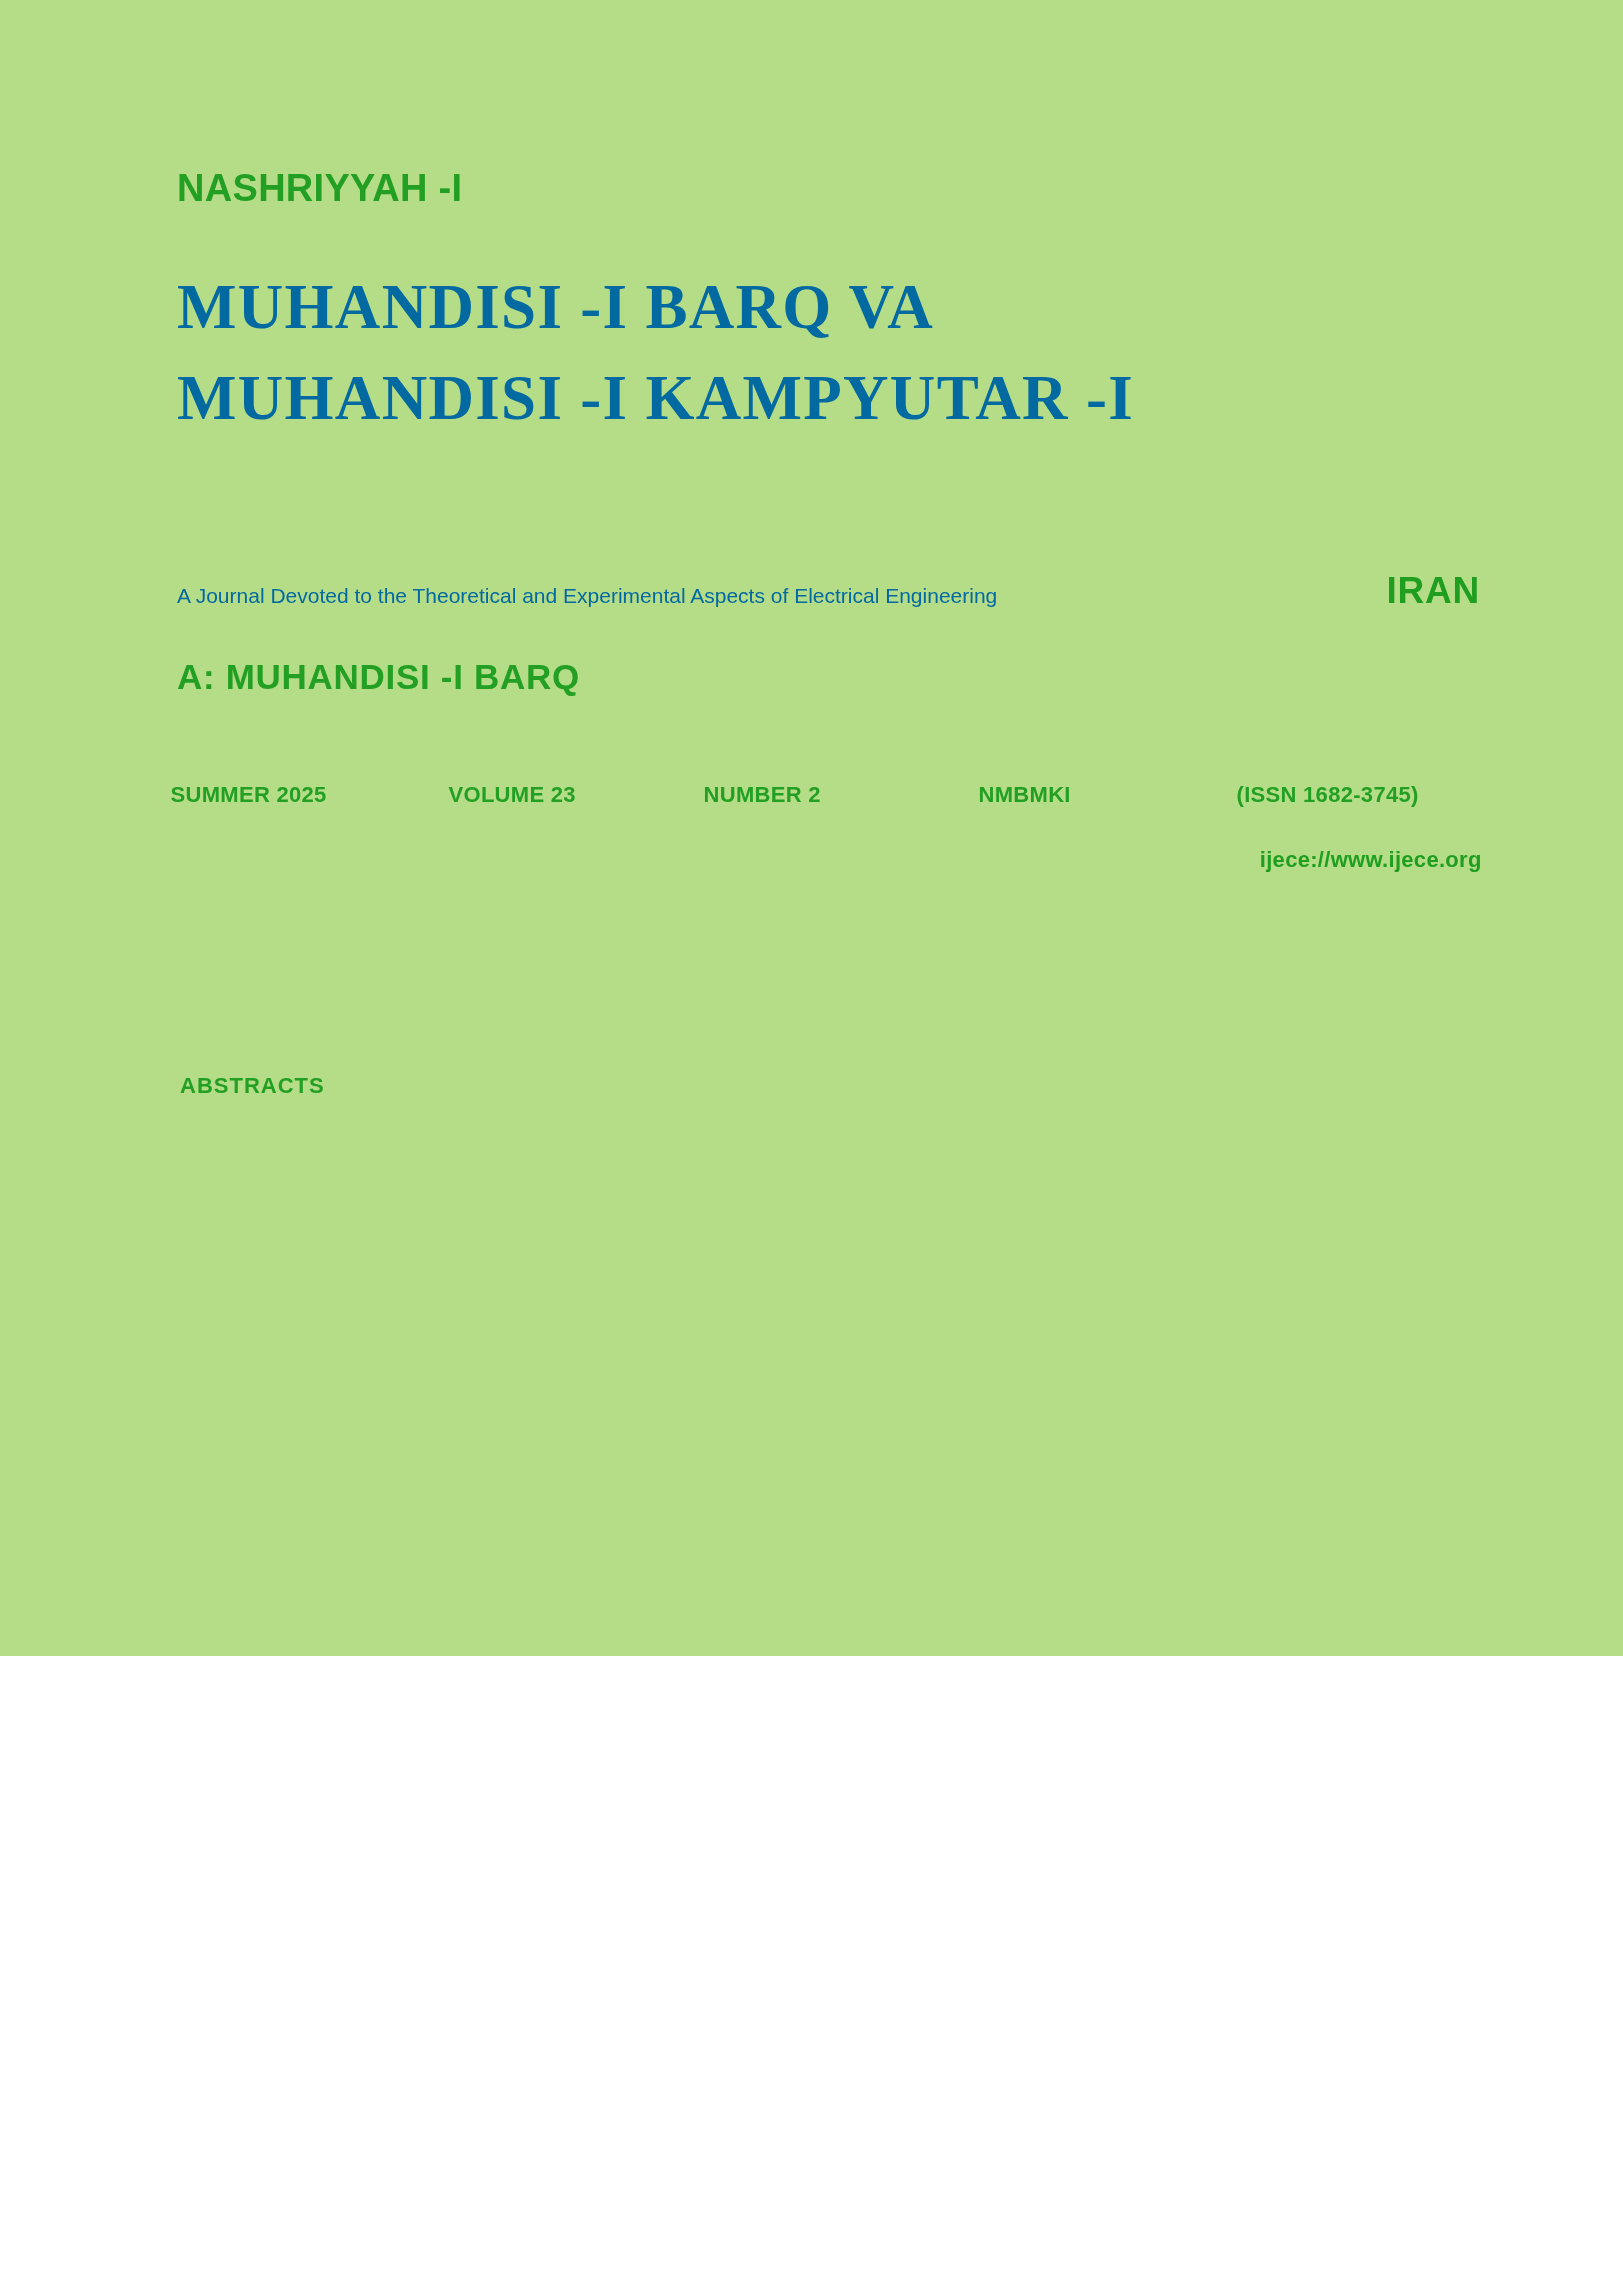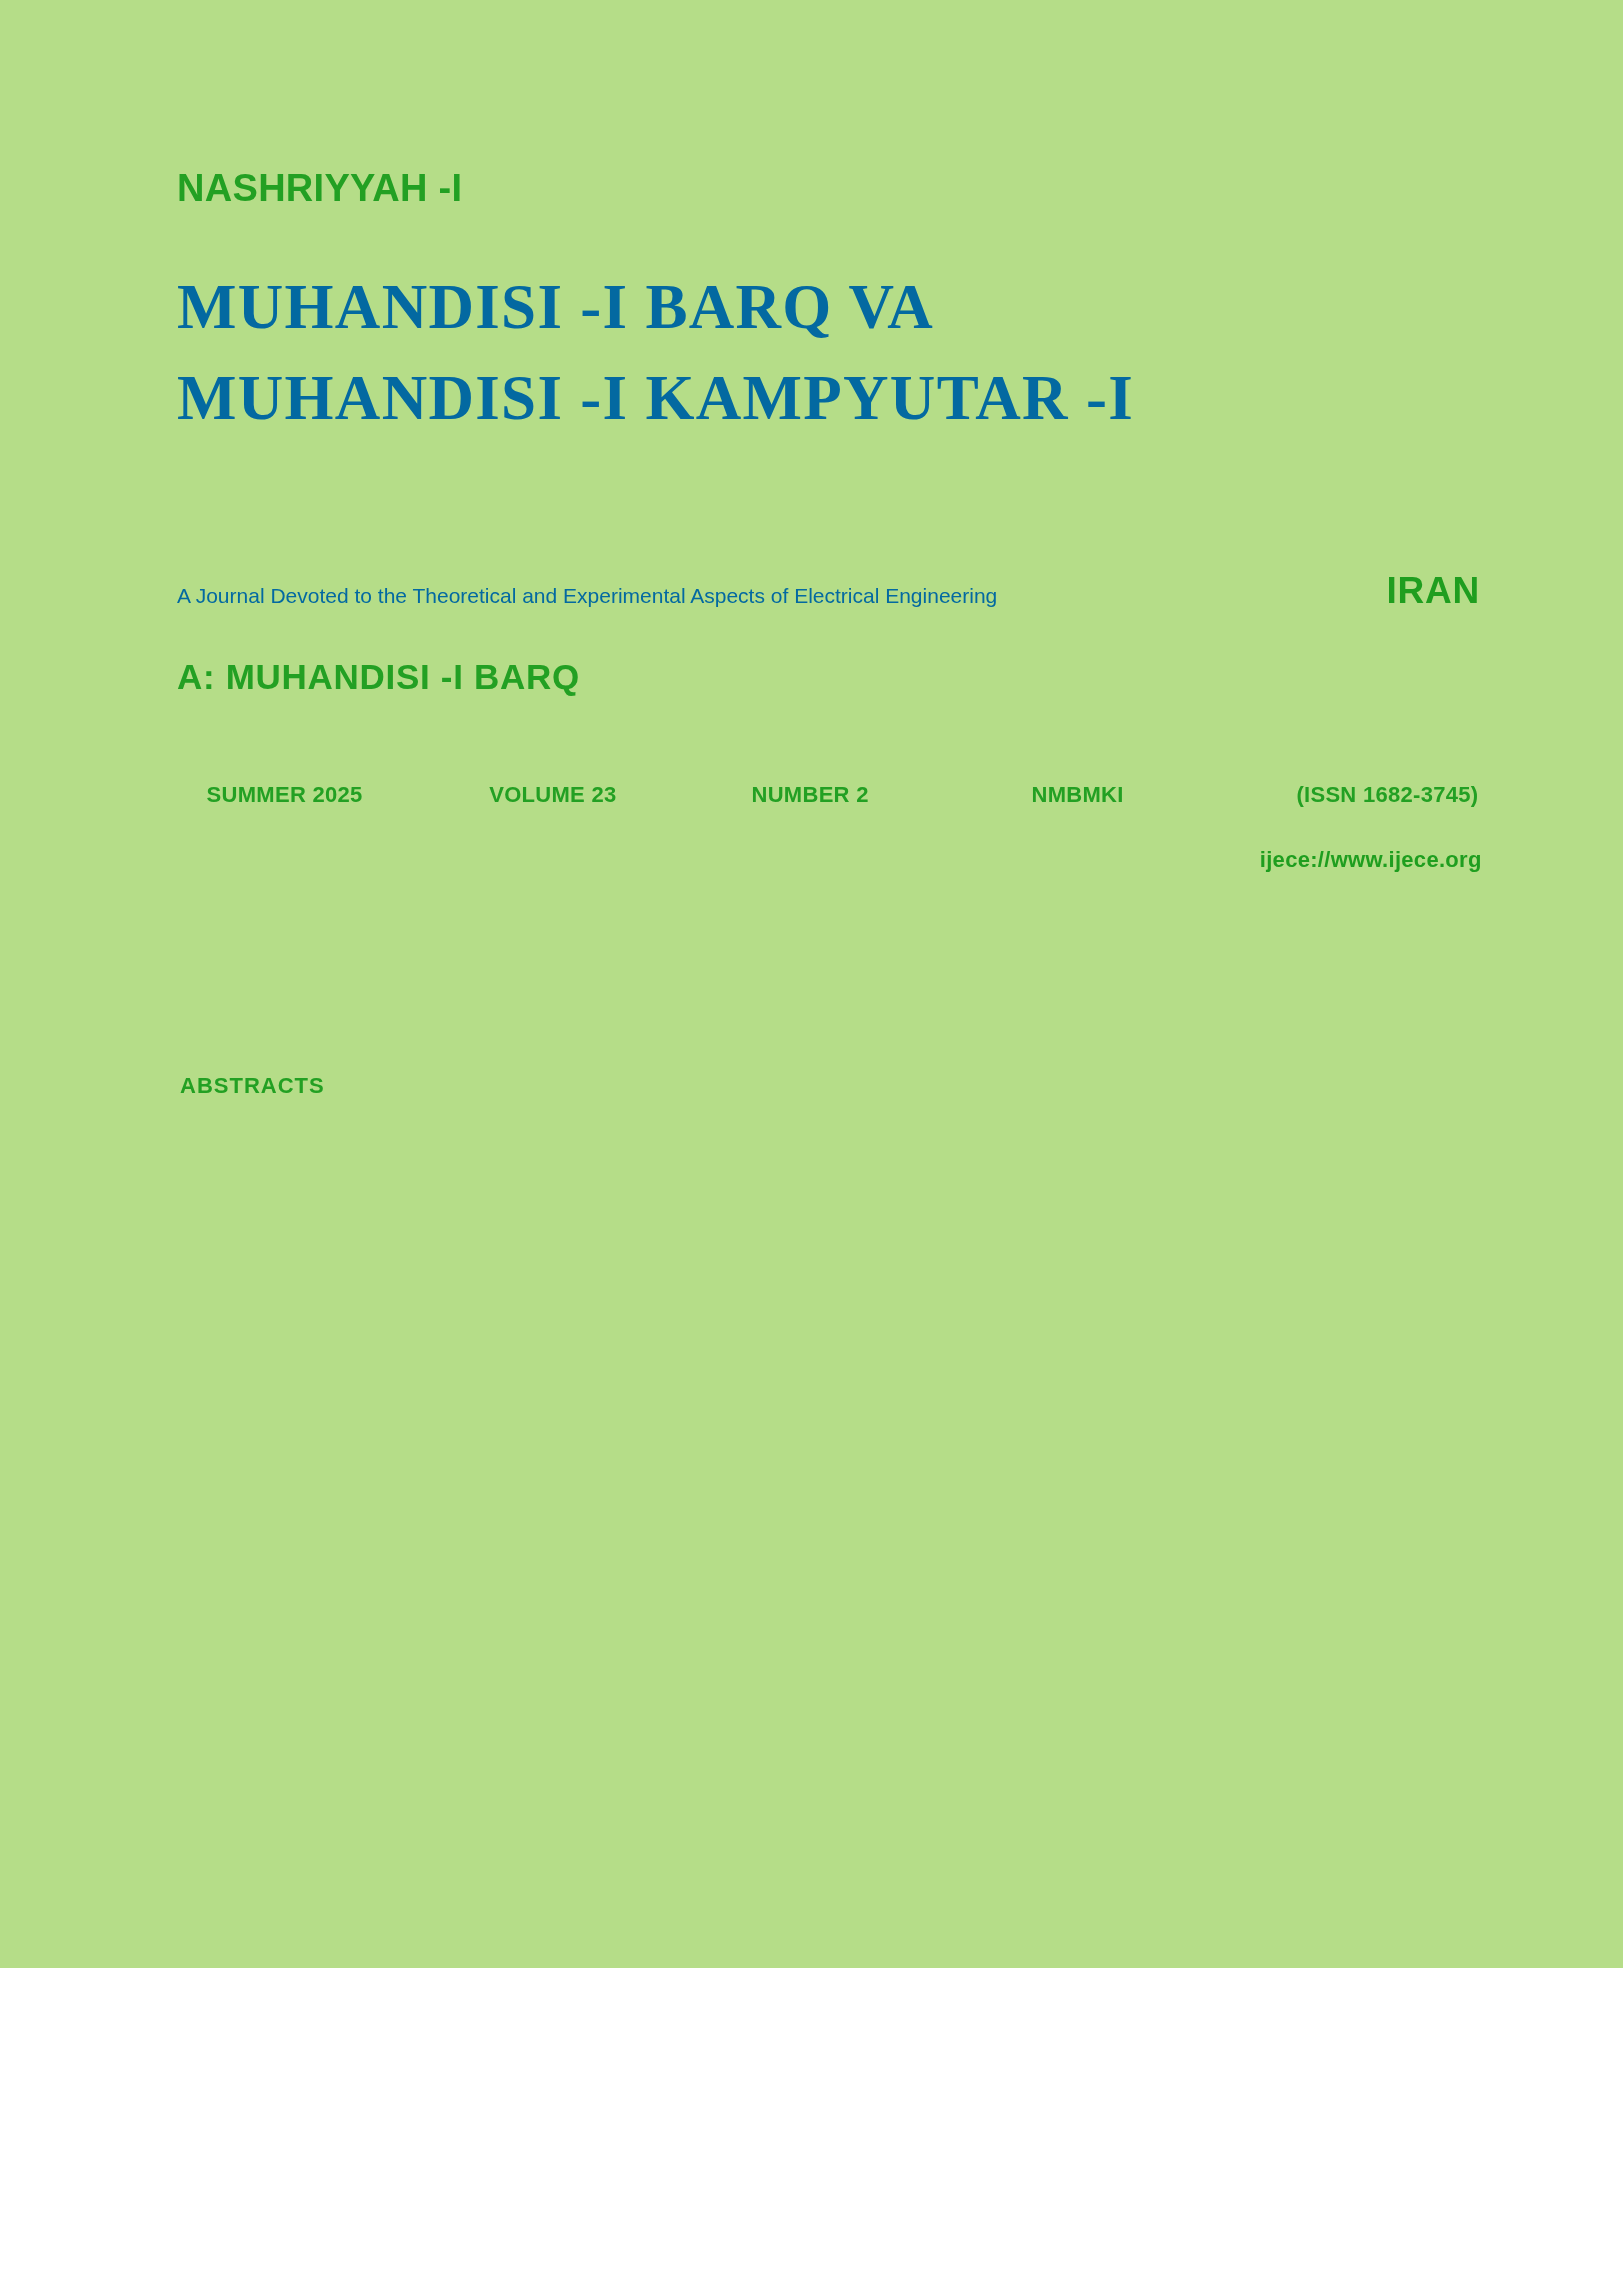--- a/index.html
+++ b/index.html
@@ -6,21 +6,21 @@
     margin: 0;
     padding: 0;
   }
   body {
     background: #ffffff;
     font-family: "Liberation Sans", sans-serif;
   }
   .page {
     position: relative;
     width: 1623px;
-    height: 1968px;
+    height: 1656px;
     background: #b5dd88;
     overflow: hidden;
     box-sizing: border-box;
   }
   .cover-inner {
     position: absolute;
     left: 177px;
     top: 0;
     width: 1308px;
     height: 100%;
@@ -94,21 +94,20 @@
     display: flex;
     align-items: baseline;
   }
   .issue-item {
     font-family: "Liberation Sans", sans-serif;
     font-size: 22px;
     font-weight: bold;
     color: #23a023;
     letter-spacing: 0.3px;
     white-space: nowrap;
-    margin-left: 36px;
   }
   .issue-season { width: 278px; }
   .issue-volume { width: 255px; }
   .issue-number { width: 275px; }
   .issue-code   { width: 258px; }
   .issue-issn   { }
   .website {
     position: absolute;
     right: 3.3px;
     top: 847px;

